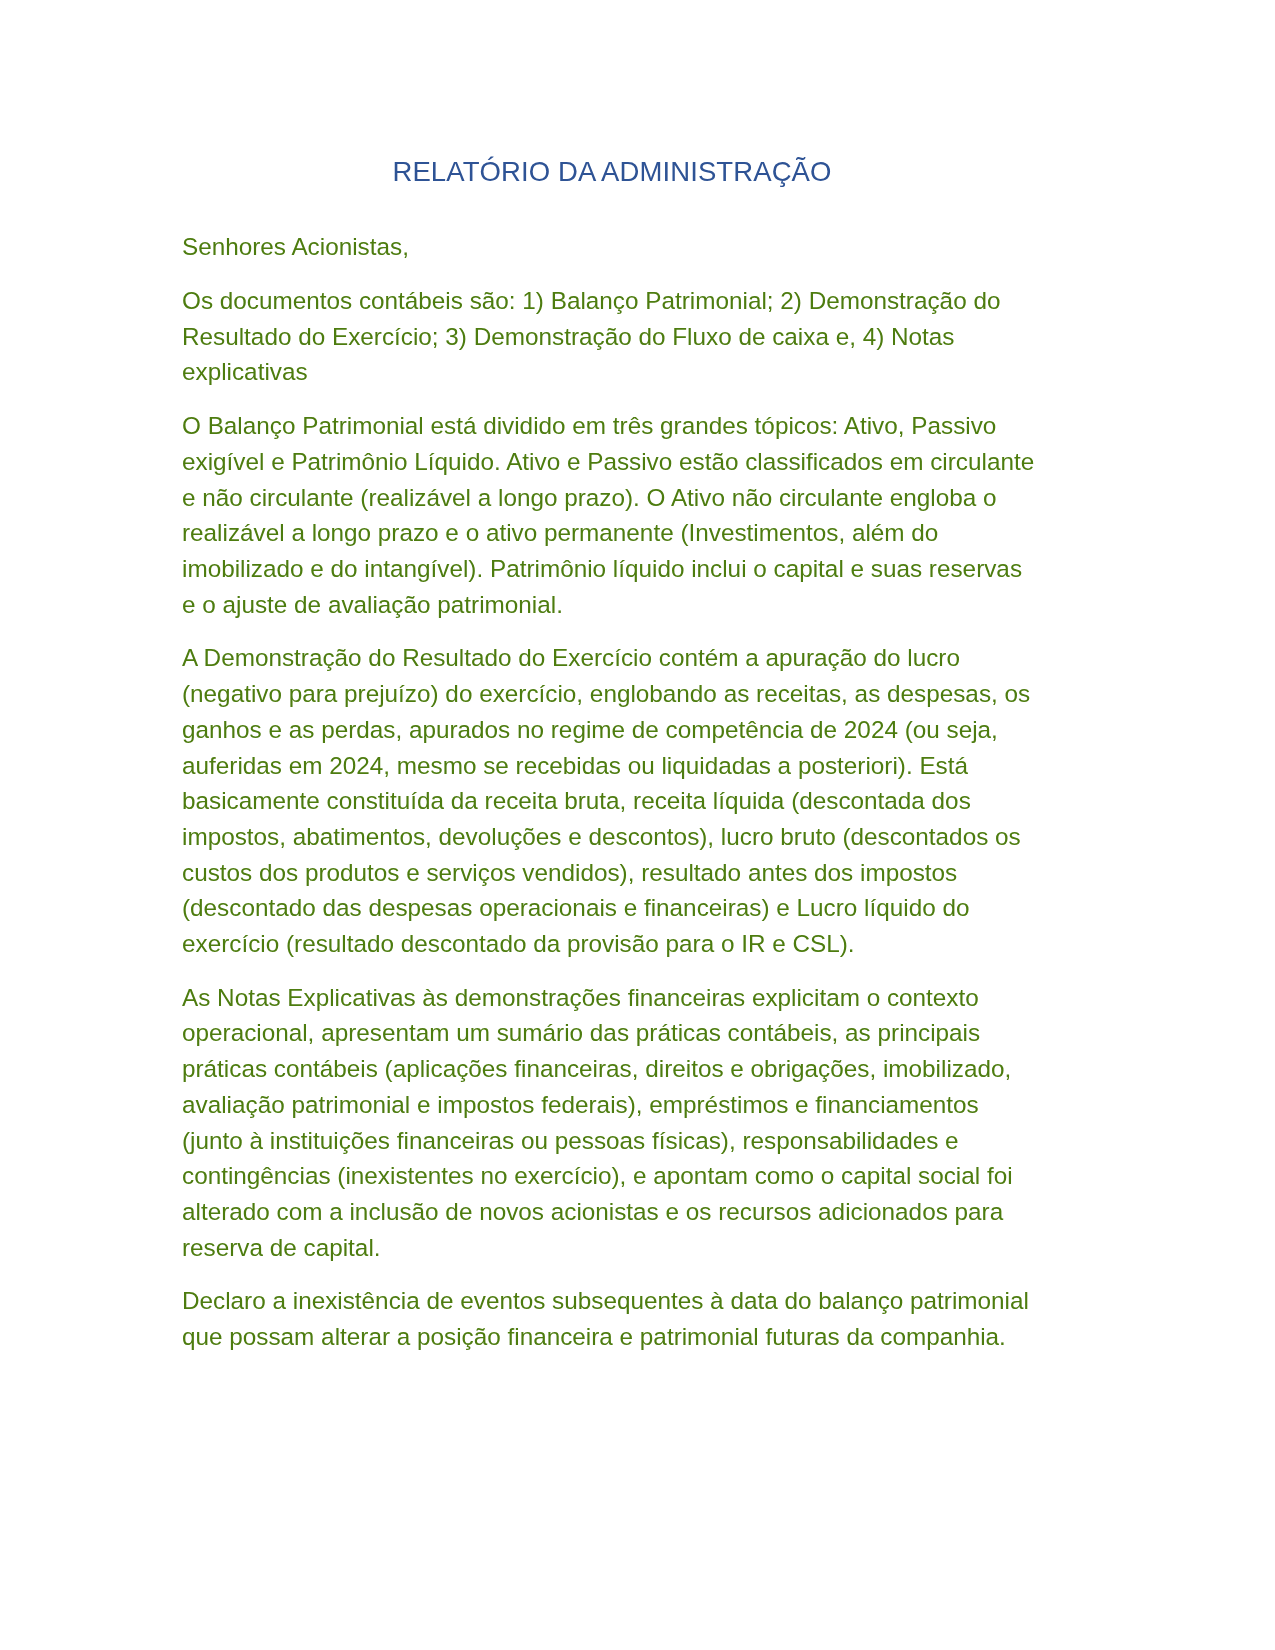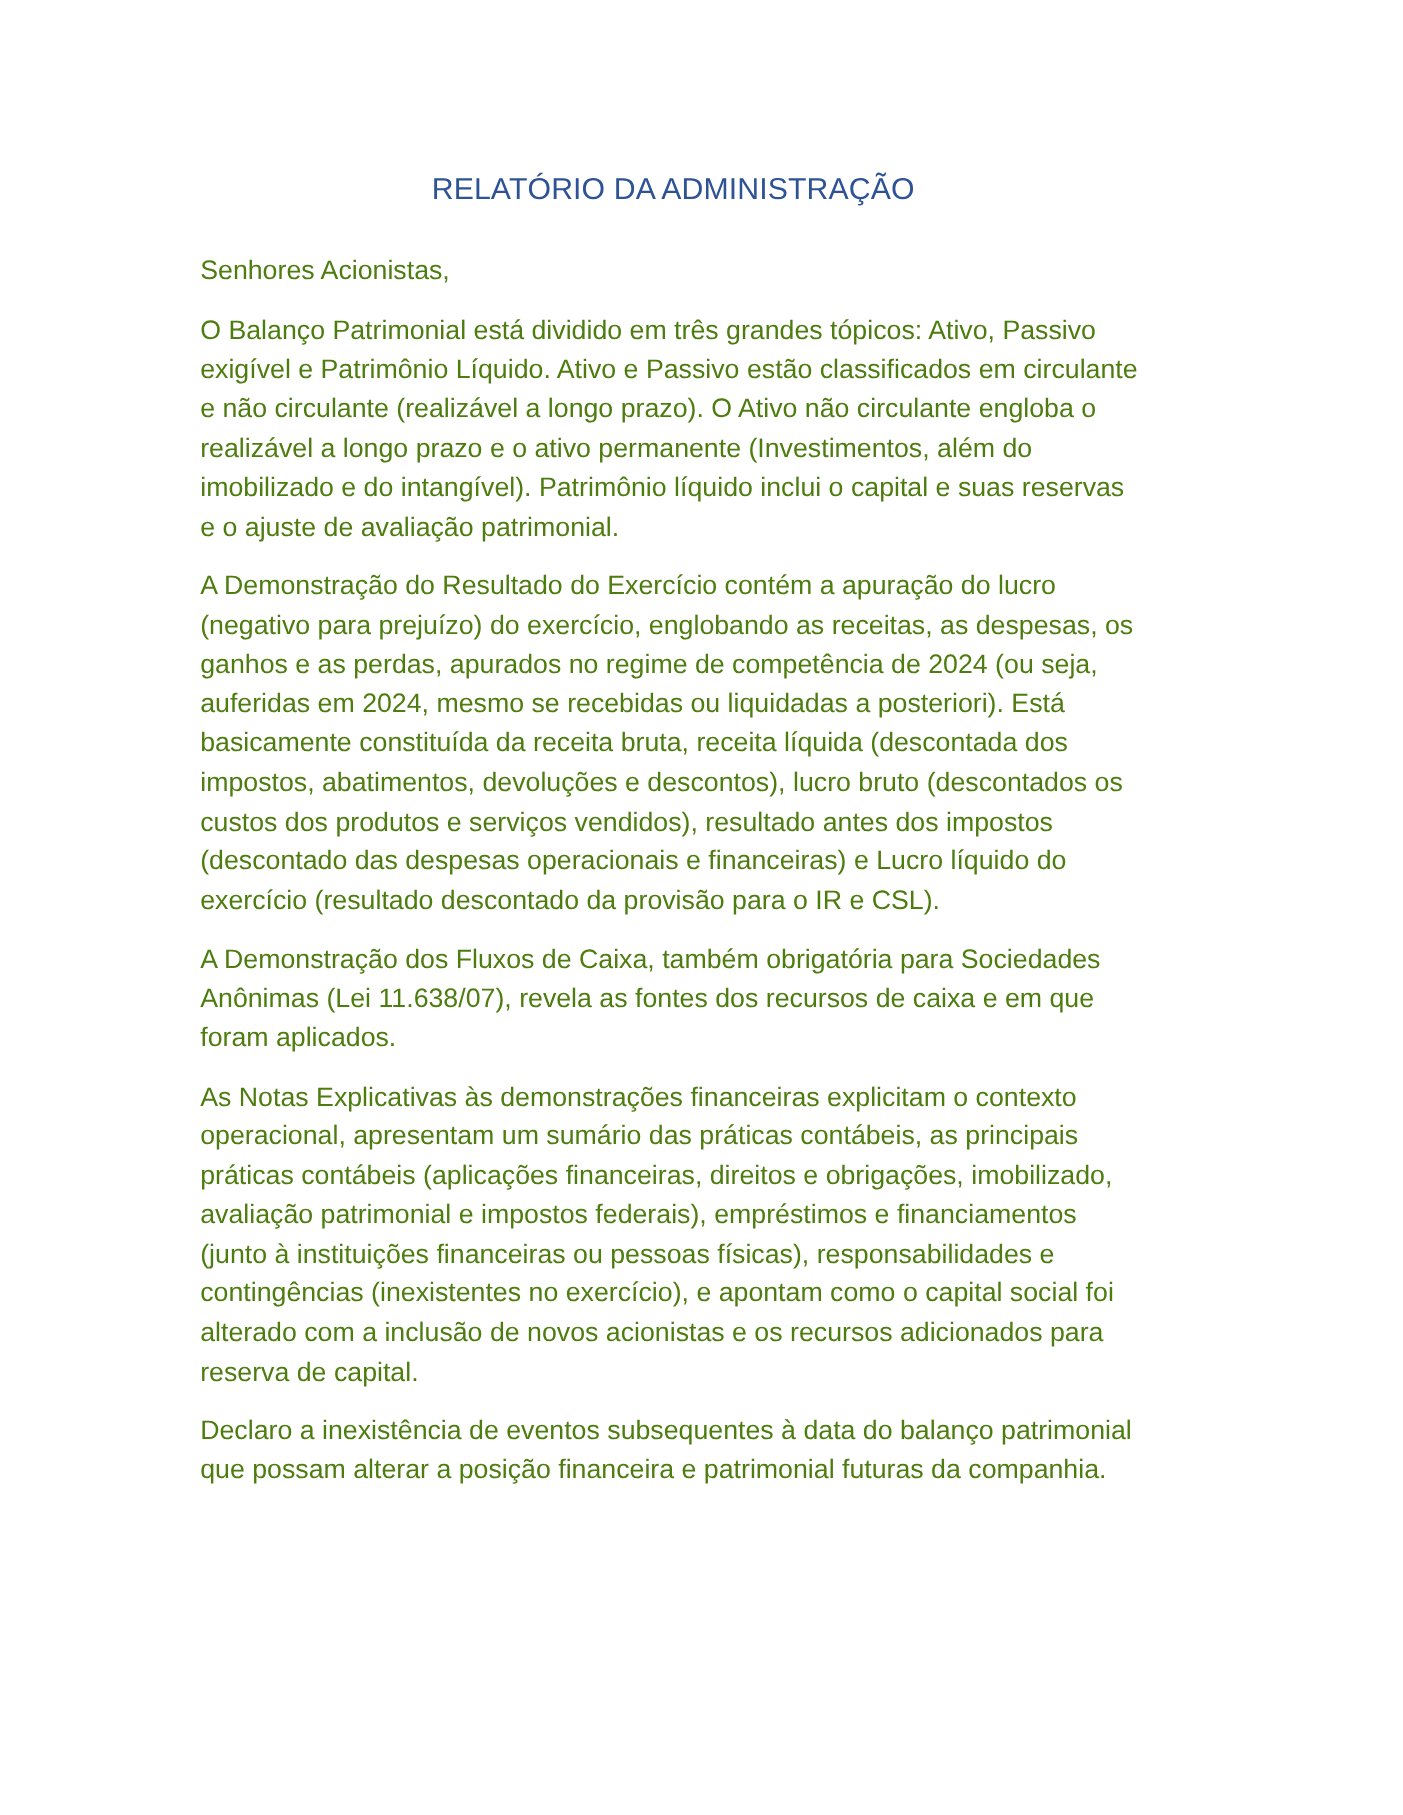--- a/index.html
+++ b/index.html
@@ -64,26 +64,26 @@
 <div class="page">
   <div class="content">
 
     <h1 class="doc-title">RELATÓRIO DA ADMINISTRAÇÃO</h1>
 
     <div class="body-block">
 
       <p class="para salutation">Senhores Acionistas,</p>
 
 
+      <p class="para">Os documentos contábeis são: 1) Balanço Patrimonial; 2) Demonstração do Resultado do Exercício; 3) Demonstração do Fluxo de caixa e, 4) Notas explicativas</p>
 
       <p class="para">O Balanço Patrimonial está dividido em três grandes tópicos: Ativo, Passivo exigível e Patrimônio Líquido.  Ativo e Passivo estão classificados em circulante e não circulante (realizável a longo prazo). O Ativo não circulante engloba o realizável a longo prazo e o ativo permanente (Investimentos, além do imobilizado e do intangível). Patrimônio líquido inclui o capital e suas reservas e o ajuste de avaliação patrimonial.</p>
 
       <p class="para">A Demonstração do Resultado do Exercício contém a apuração do lucro (negativo para prejuízo) do exercício, englobando as receitas, as despesas, os ganhos e as perdas, apurados no regime de competência de 2024 (ou seja, auferidas em 2024, mesmo se recebidas ou liquidadas a posteriori). Está basicamente constituída da receita bruta, receita líquida (descontada dos impostos, abatimentos, devoluções e descontos), lucro bruto (descontados os custos dos produtos e serviços vendidos), resultado antes dos impostos (descontado das despesas operacionais e financeiras) e Lucro líquido do exercício (resultado descontado da provisão para o IR e CSL).</p>
 
-      <p class="para">A Demonstração dos Fluxos de Caixa, também obrigatória para Sociedades Anônimas (Lei 11.638/07), revela as fontes dos recursos de caixa e em que foram aplicados.</p>
 
       <p class="para">As Notas Explicativas às demonstrações financeiras explicitam o contexto operacional, apresentam um sumário das práticas contábeis, as principais práticas contábeis (aplicações financeiras, direitos e obrigações, imobilizado, avaliação patrimonial e impostos federais), empréstimos e financiamentos (junto à instituições financeiras ou pessoas físicas), responsabilidades e contingências (inexistentes no exercício), e apontam como o capital social foi alterado com a inclusão de novos acionistas e os recursos adicionados para reserva de capital.</p>
 
       <p class="para">Declaro a inexistência de eventos subsequentes à data do balanço patrimonial que possam alterar a posição financeira e patrimonial futuras da companhia.</p>
 
     </div>
   </div>
 </div>
 
 </body></html>

